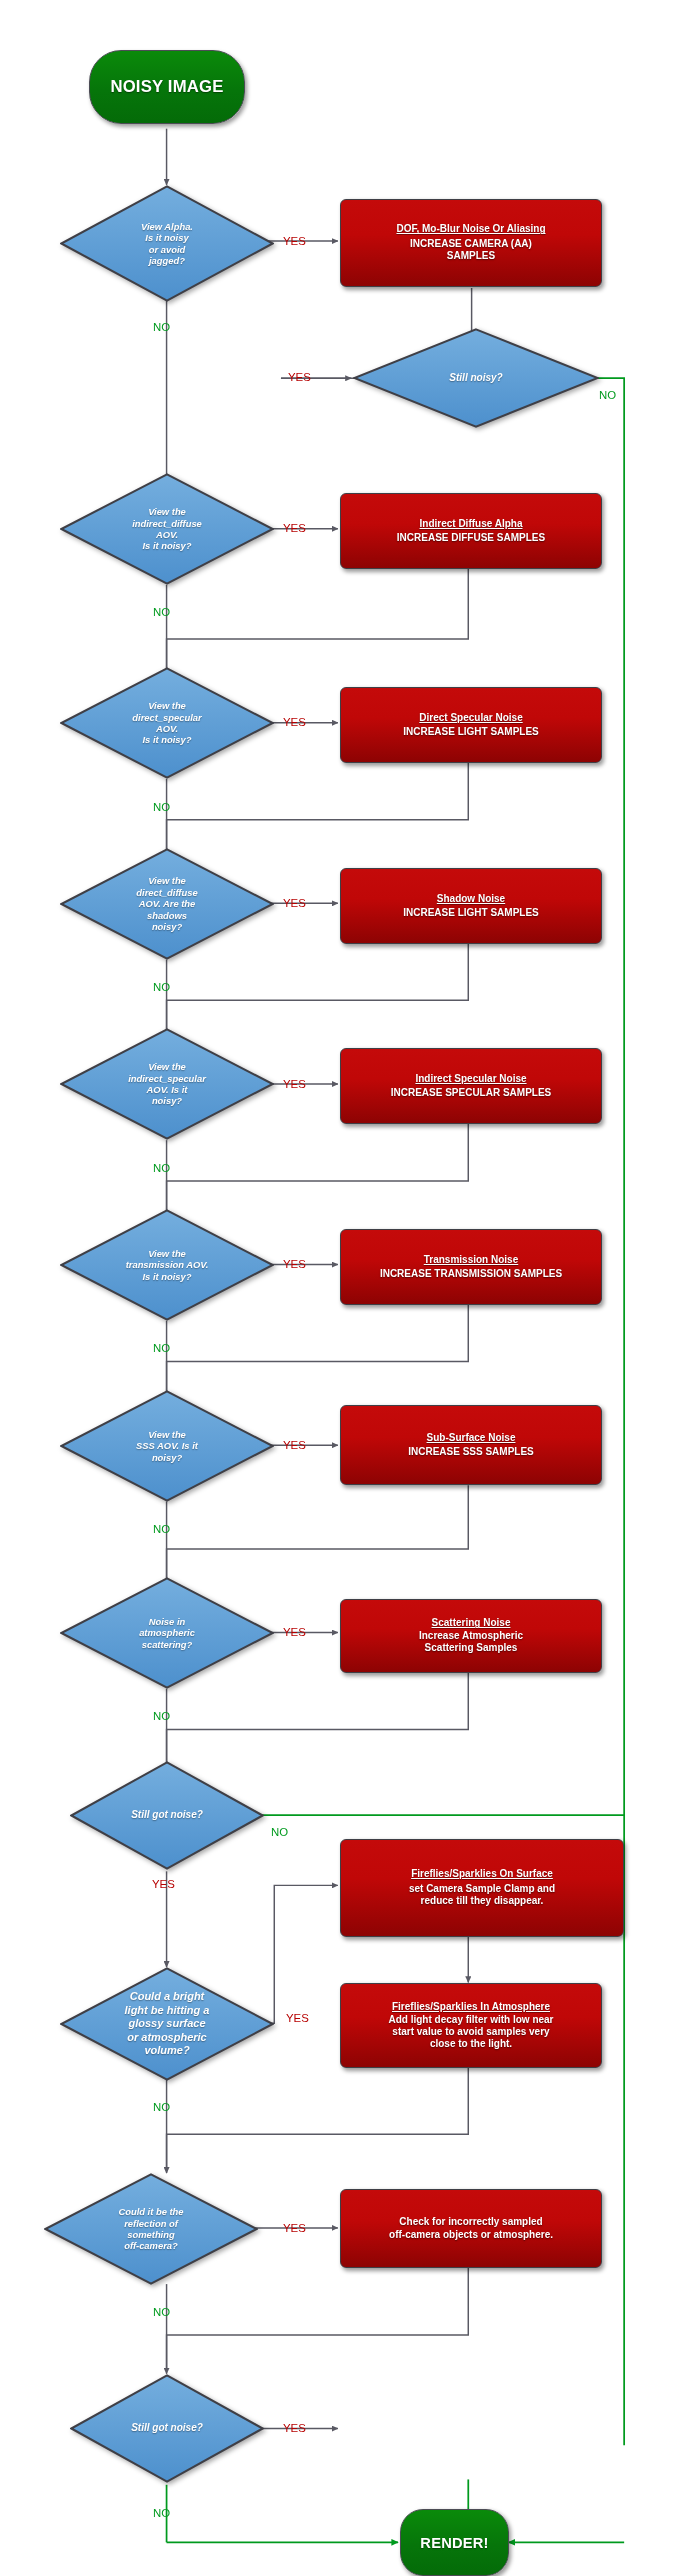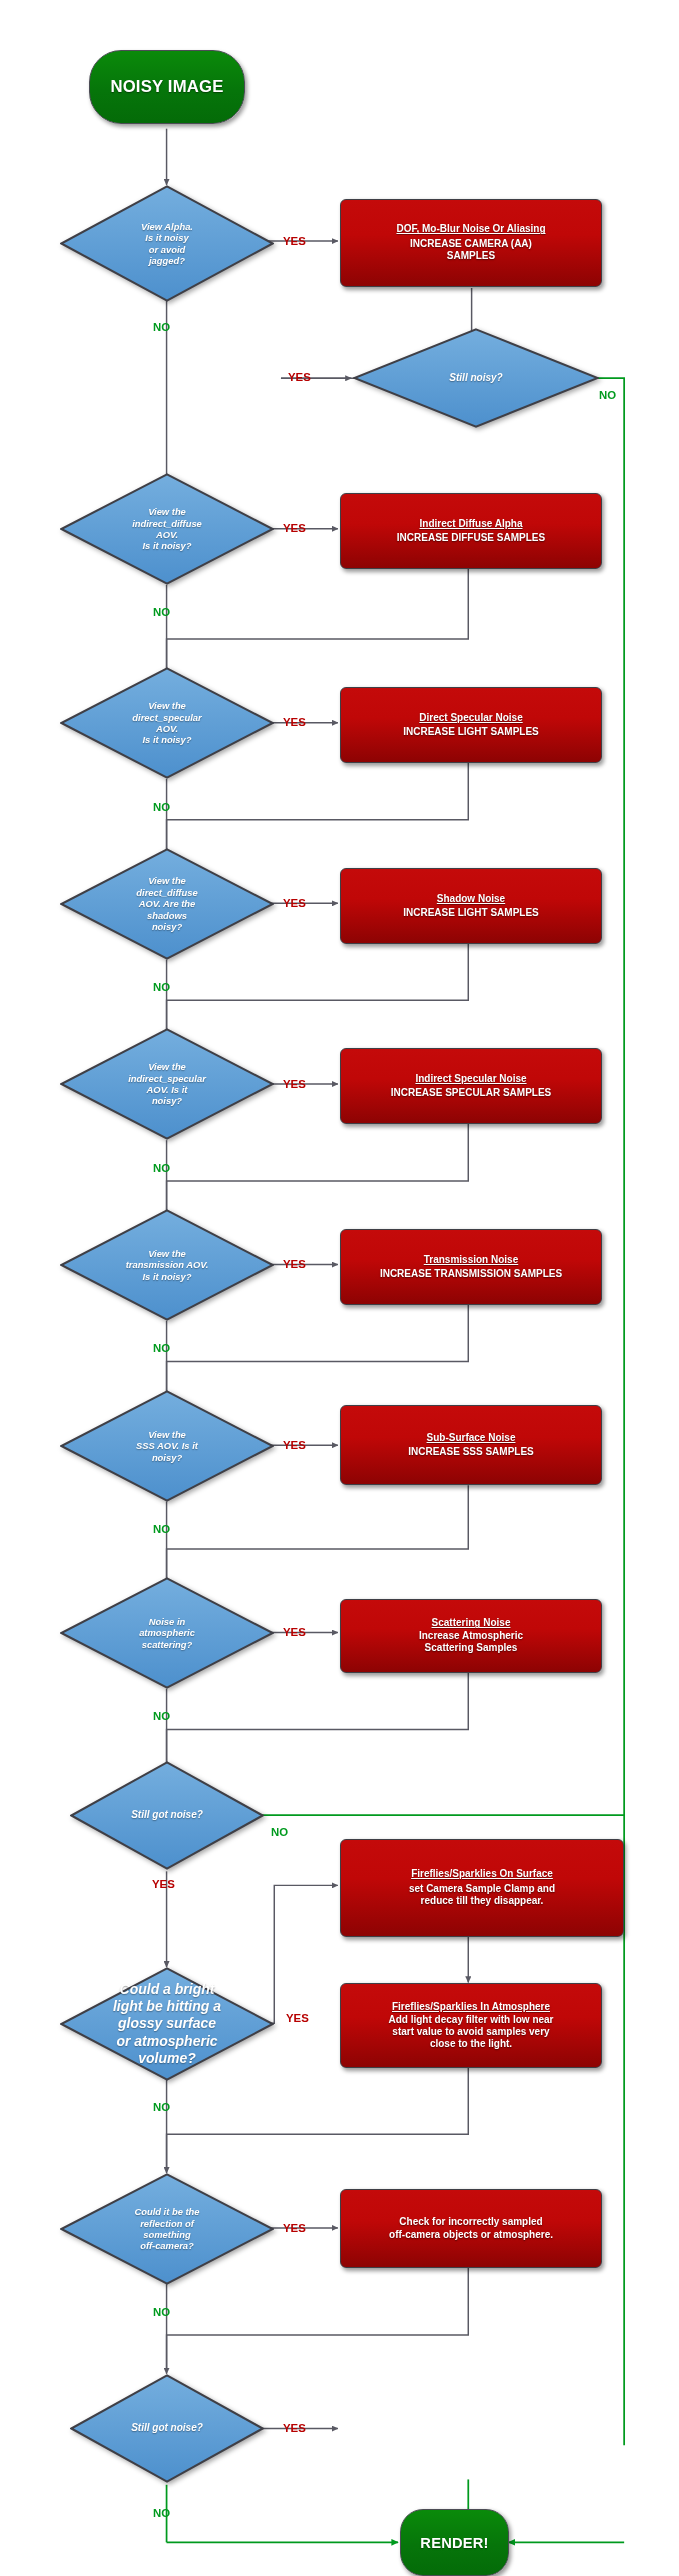--- a/index.html
+++ b/index.html
@@ -76,21 +76,21 @@
     font-weight:bold;
     line-height:1.22;
     text-shadow:0 0.7px 1.3px rgba(0,0,0,.5);
     white-space:pre-line;
   }
   .redbox.tight .rb-title{margin-bottom:0.7px;}
 
   
   .elabel{
     position:absolute;
-    font-weight:bold;
+    font-weight:normal;
     line-height:1;
     white-space:nowrap;
   }
   .elabel.yes{color:#b70000;}
   .elabel.no{color:#009a1e;margin-top:18px;}
 
   
   #edges{
     position:absolute;left:0;top:0;width:679px;height:2576px;
     pointer-events:none;
@@ -349,21 +349,21 @@
     </svg>
     <div class="dlabel" style="font-size:10px;">Still got noise?</div>
   </div>
   <div class="elabel no" style="left:271px;top:1809px;font-size:11.4px;">NO</div>
   <div class="elabel yes" style="left:152px;top:1879px;font-size:11.4px;">YES</div>
 
   <div class="node diamond" style="left:60px;top:1967px;width:214px;height:114px;">
     <svg class="dshape" viewBox="0 0 320 170" preserveAspectRatio="none">
       <polygon points="160,2 318,85 160,168 2,85" fill="url(#bg1)" stroke="#3f3f46" stroke-width="3"></polygon>
     </svg>
-    <div class="dlabel" style="font-size:14px;">Could a bright
+    <div class="dlabel" style="font-size:11px;">Could a bright
 light be hitting a
 glossy surface
 or atmospheric
 volume?</div>
   </div>
   <div class="elabel yes" style="left:286px;top:2013px;font-size:11.4px;">YES</div>
   <div class="elabel no" style="left:153px;top:2084px;font-size:11.4px;">NO</div>
 
   <div class="node redbox" style="left:340px;top:1839px;width:284px;height:98px;">
     <div class="rb-title" style="font-size:10px;">Fireflies/Sparklies On Surface</div>
@@ -371,21 +371,21 @@
 reduce till they disappear.</div>
   </div>
 
   <div class="node redbox tight" style="left:340px;top:1983px;width:262px;height:85px;">
     <div class="rb-title" style="font-size:10px;">Fireflies/Sparklies In Atmosphere</div>
     <div class="rb-body" style="font-size:10px;">Add light decay filter with low near
 start value to avoid samples very
 close to the light.</div>
   </div>
 
-  <div class="node diamond" style="left:60px;top:2173px;width:214px;height:112px;">
+  <div class="node diamond" style="left:44px;top:2173px;width:214px;height:112px;">
     <svg class="dshape" viewBox="0 0 320 167" preserveAspectRatio="none">
       <polygon points="160,2 318,83.5 160,165 2,83.5" fill="url(#bg1)" stroke="#3f3f46" stroke-width="3"></polygon>
     </svg>
     <div class="dlabel" style="font-size:9.4px;">Could it be the
 reflection of
 something
 off-camera?</div>
   </div>
   <div class="elabel yes" style="left:283px;top:2223px;font-size:11.4px;">YES</div>
   <div class="elabel no" style="left:153px;top:2289px;font-size:11.4px;">NO</div>

